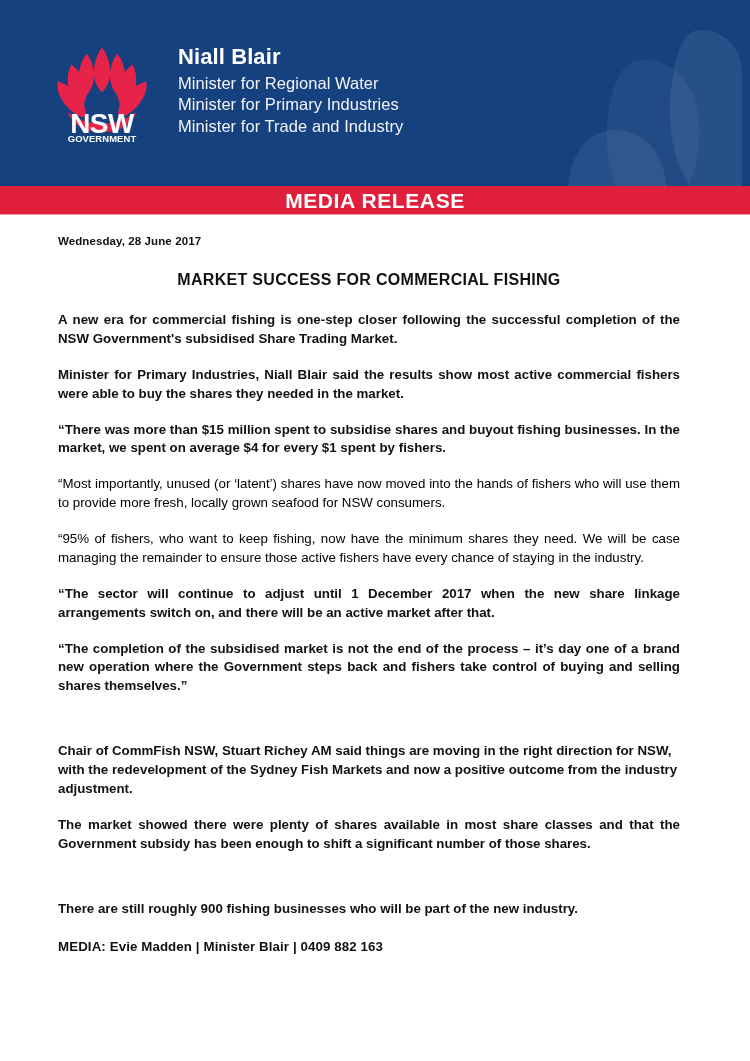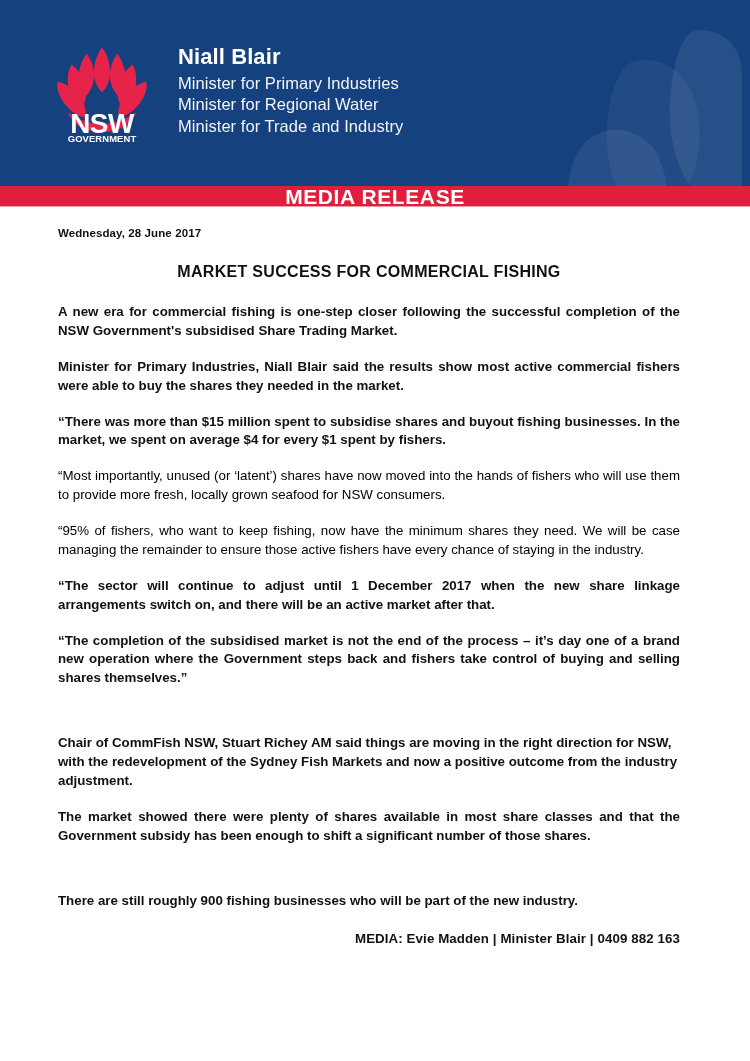--- a/index.html
+++ b/index.html
@@ -67,21 +67,21 @@
     font-weight: normal;
     line-height: 1.33;
     color: #f2f4f8;
     letter-spacing: 0.05px;
   }
 
   
   .red-band {
     position: relative;
     width: 750px;
-    height: 21px;
+    height: 29px;
     background: #e01f3d;
     display: flex;
     align-items: center;
     justify-content: center;
   }
   .red-band::after {
     content: "";
     position: absolute;
     left: 0;
     right: 0;
@@ -131,21 +131,21 @@
     color: #000000;
   }
   .para.left {
     text-align: left;
     margin-top: 46px;
   }
   .contact-line {
     font-size: 13.3px;
     font-weight: bold;
     color: #111111;
-    text-align: right;
+    text-align: left;
     margin: 21px 0 0 0;
     letter-spacing: 0.1px;
   }
 </style>
 </head>
 <body>
 
 <div id="page">
 
   <div class="masthead">
@@ -176,22 +176,22 @@
         </g>
 
         <g fill="#ffffff">
           <text x="60" y="101" text-anchor="middle" font-family="'Liberation Sans', sans-serif" font-size="31" font-weight="bold" letter-spacing="-0.5">NSW</text>
           <text x="60" y="111" text-anchor="middle" font-family="'Liberation Sans', sans-serif" font-size="10.5" font-weight="bold" letter-spacing="0.1">GOVERNMENT</text>
         </g>
       </svg>
 
       <div class="titles">
         <div class="minister-name">Niall Blair</div>
+        <div class="minister-role">Minister for Regional Water</div>
         <div class="minister-role">Minister for Primary Industries</div>
-        <div class="minister-role">Minister for Regional Water</div>
         <div class="minister-role">Minister for Trade and Industry</div>
       </div>
 
     </div>
   </div>
 
   <div class="red-band">
     <span class="red-band-label">MEDIA RELEASE</span>
   </div>
 

